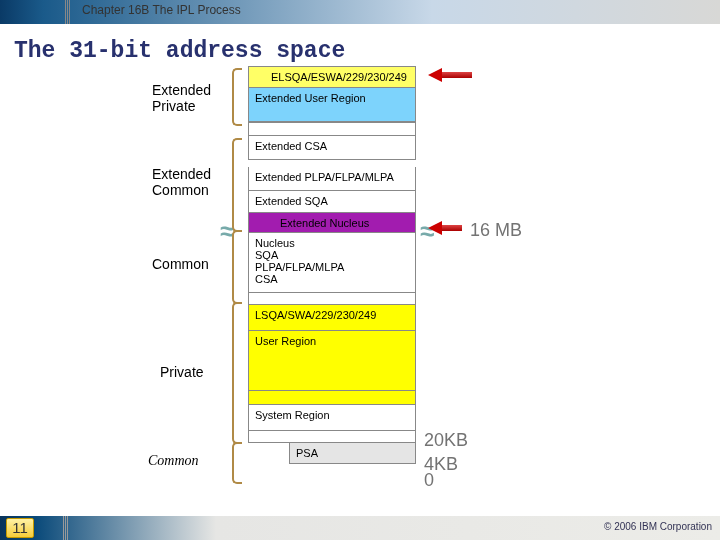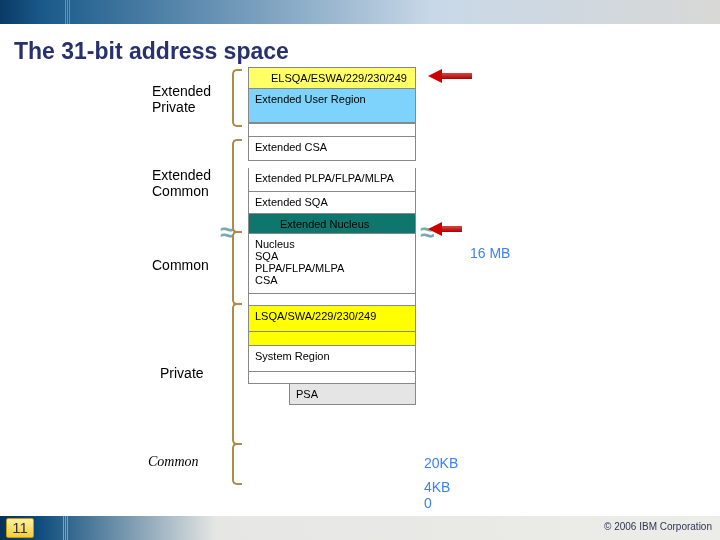--- a/index.html
+++ b/index.html
@@ -1,67 +1,69 @@
 <!DOCTYPE html>
 <html><head>
 <meta charset="utf-8">
 <style>
   html,body{margin:0;padding:0;width:720px;height:540px;font-family:Arial,Helvetica,sans-serif;overflow:hidden;background:#fff;}
   .header{height:24px;background:linear-gradient(to right,#0a3a66 0%,#1a5a8a 6%,#c8d8e8 60%,#d8d8d6 100%);position:relative;}
   .header .vbars{position:absolute;left:65px;top:0;bottom:0;display:flex;}
   .header .vbars span{width:1px;background:#888;margin-right:1px;display:block;}
   .header .chapter{position:absolute;left:82px;top:3px;font-size:12px;color:#333;}
-  .title{font-weight:bold;font-size:23px;color:#28316e;margin:14px 0 2px 14px;}
+  .title{font-weight:bold;font-size:23px;color:#28316e;margin:14px 0 2px 14px;font-family:Liberation Mono, monospace;}
   .stage{position:relative;width:720px;height:444px;}
   .col{position:absolute;left:248px;width:168px;}
   .seg{box-sizing:border-box;border:1px solid #888;font-size:11px;line-height:12px;padding:4px 6px;color:#000;}
   .seg+ .seg{border-top:none;}
   .label{position:absolute;font-size:14px;color:#000;}
   .label .i{font-style:italic;font-family:"Times New Roman",serif;}
   .brace{position:absolute;border-left:2px solid #b08a46;border-top:2px solid #b08a46;border-bottom:2px solid #b08a46;width:8px;border-radius:5px 0 0 5px;}
-  .rlabel{position:absolute;font-size:14px;color:#3b82f6;margin-top:24px;}
+  .rlabel{position:absolute;font-size:18px;color:#737373;}
   .arrow{position:absolute;height:12px;}
   .arrow .shaft{position:absolute;top:3px;height:6px;background:linear-gradient(#d44,#a00);}
   .arrow .head{position:absolute;width:0;height:0;border-top:7px solid transparent;border-bottom:7px solid transparent;border-right:14px solid #c00;top:-1px;}
   .footer{position:absolute;bottom:0;left:0;right:0;height:24px;background:linear-gradient(to right,#08335a 0%,#0a4a7a 5%,#e6e6e4 30%,#ecece8 100%);}
   .footer .pg-badge{position:absolute;left:6px;top:2px;width:26px;height:18px;background:linear-gradient(#fff2a6,#f5cc3a);border:1px solid #c69a00;border-radius:2px;text-align:center;font-size:15px;line-height:18px;color:#333;}
   .footer .vbars{position:absolute;left:63px;top:0;bottom:0;display:flex;}
   .footer .vbars span{width:1px;background:#999;margin-right:1px;display:block;}
   .footer .copy{position:absolute;right:8px;top:5px;font-size:10px;color:#335;}
   .wave{position:absolute;font-size:26px;color:#7aa;font-weight:bold;letter-spacing:-4px;}
 </style>
 </head>
 <body>
 
 <div class="header">
   <div class="vbars">
       <span></span>
       <span></span>
       <span></span>
     </div>
+  <div class="chapter">Chapter 16B  The IPL Process</div>
 </div>
 
 <div class="title">The 31-bit address space</div>
 
 <div class="stage">
 
   <div class="col">
     <div class="seg" style="background:#ffff66;height:22px;padding-left:22px;">ELSQA/ESWA/229/230/249</div>
     <div class="seg" style="background:#7dd3fc;height:34px;">Extended User Region</div>
     <div class="seg" style="background:#fff;height:14px;border-top:1px solid #888;"></div>
     <div class="seg" style="background:#fff;height:24px;">Extended CSA</div>
     <div class="seg" style="background:#fff;height:24px;margin-top:7px;">Extended PLPA/FLPA/MLPA</div>
     <div class="seg" style="background:#fff;height:22px;">Extended SQA</div>
-    <div class="seg" style="background:#0f766e;height:20px;padding-left:31px;">Extended Nucleus</div>
+    <div class="seg" style="background:#a21caf;height:20px;padding-left:31px;">Extended Nucleus</div>
     <div class="seg" style="background:#fff;height:60px;white-space:pre;">Nucleus
 SQA
 PLPA/FLPA/MLPA
 CSA</div>
     <div class="seg" style="background:#fff;height:12px;"></div>
     <div class="seg" style="background:#ffff00;height:26px;">LSQA/SWA/229/230/249</div>
+    <div class="seg" style="background:#ffff00;height:60px;">User Region</div>
     <div class="seg" style="background:#ffff00;height:14px;"></div>
     <div class="seg" style="background:#fff;height:26px;">System Region</div>
     <div class="seg" style="background:#fff;height:12px;"></div>
     <div class="seg" style="background:#e5e5e5;height:21px;margin-left:41px;">PSA</div>
   </div>
 
   <div class="wave" style="left:220px;top:150px;">≈</div>
   <div class="wave" style="left:420px;top:150px;">≈</div>
 
   <div class="brace" style="left:232px;top:2px;height:54px;"></div>

